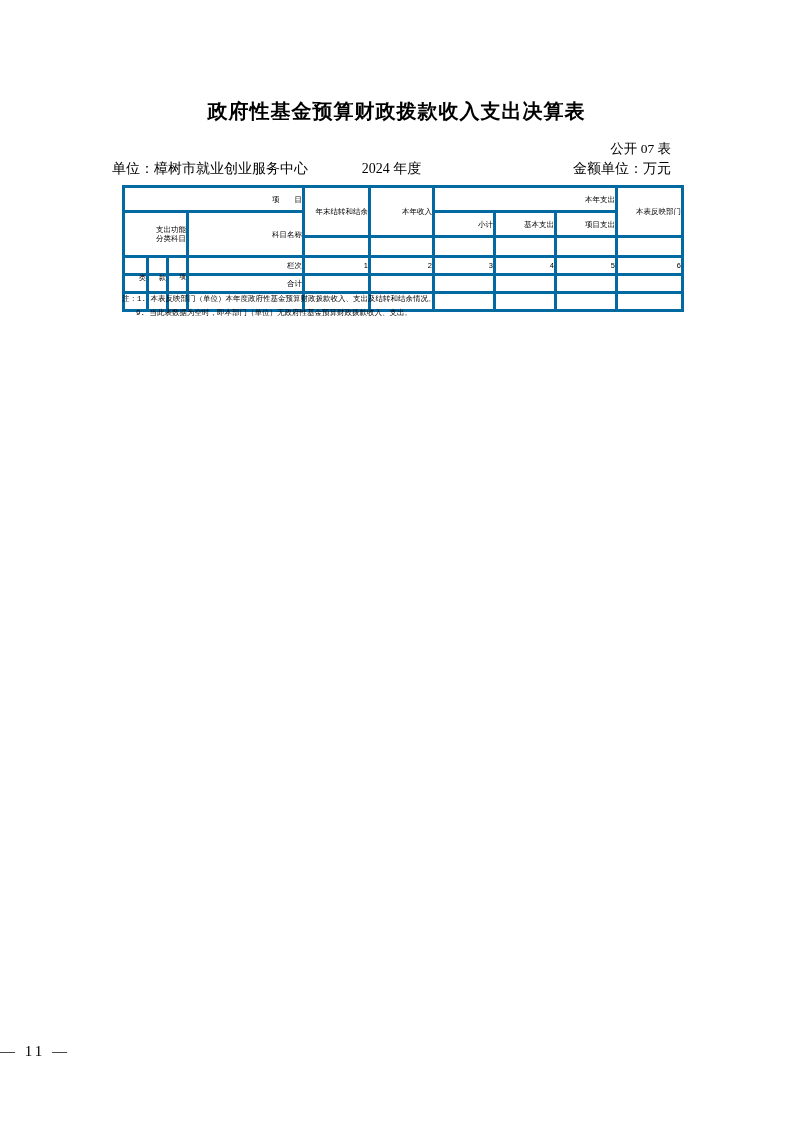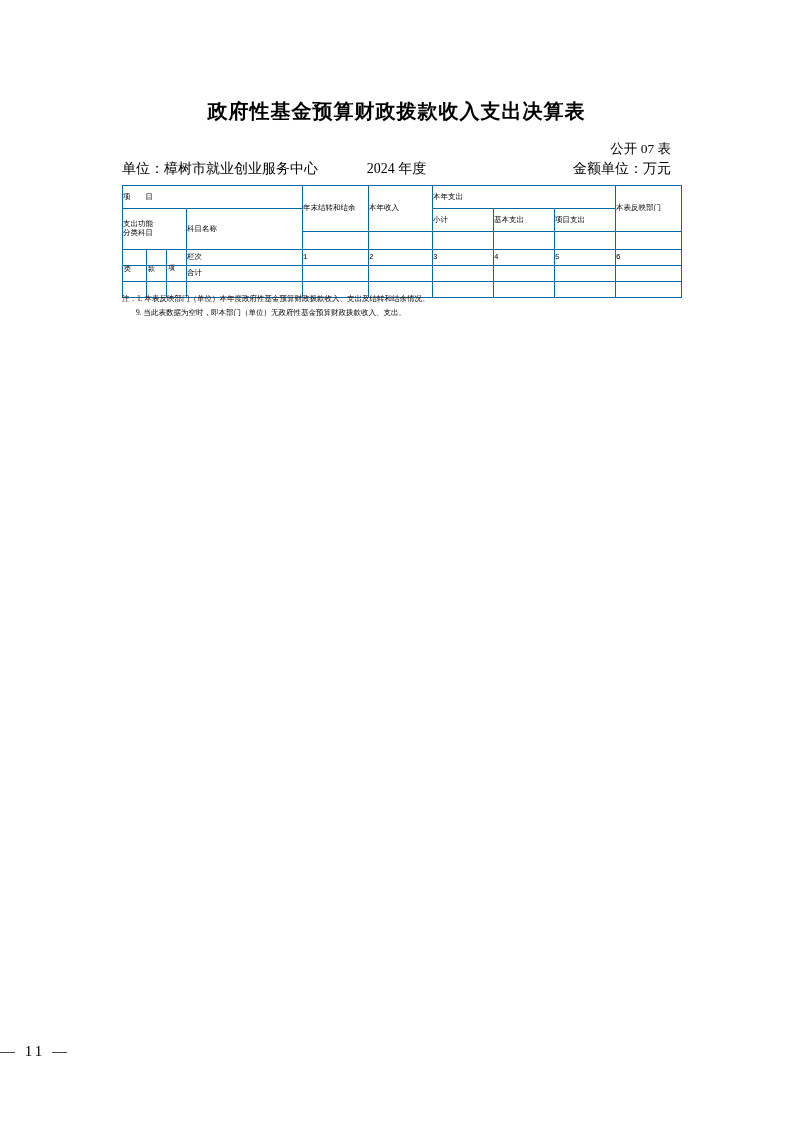--- a/index.html
+++ b/index.html
@@ -37,21 +37,21 @@
   .form-code {
     position: absolute;
     top: 140px;
     right: 122px;
     font-size: 13.5px;
     font-family: "Liberation Serif", serif;
   }
   .meta-row {
     position: absolute;
     top: 160px;
-    left: 122px;
+    left: 112px;
     right: 122px;
     height: 20px;
     font-size: 14px;
   }
   .meta-left {
     position: absolute;
     left: 0;
     top: 0;
     white-space: nowrap;
   }
@@ -73,25 +73,25 @@
   }
   table.fin {
     position: absolute;
     top: 185px;
     left: 122px;
     width: 549px;
     border-collapse: collapse;
     table-layout: fixed;
   }
   table.fin td {
-    border: 1px solid #0369a1;
-    text-align: left;
+    border: 3px solid #0369a1;
+    text-align: right;
     vertical-align: middle;
     font-size: 7.5px;
-    font-family: Liberation Mono, monospace;
+    font-family: Liberation Sans, sans-serif;
     padding: 0;
     line-height: 1.2;
   }
   .h-tall { height: 22px; }
   .h-mid { height: 17px; }
   .h-row { height: 15px; }
   .cell-pad { padding: 1px 2px; }
   .vertical {
     writing-mode: vertical-rl;
     text-orientation: upright;
@@ -100,21 +100,21 @@
     line-height: 1;
     display: inline-block;
   }
   .notes {
     position: absolute;
     top: 292px;
     left: 122px;
     right: 122px;
     font-size: 7.5px;
     line-height: 1.9;
-    font-family: Liberation Serif, serif;
+    font-family: Liberation Mono, monospace;
   }
   .notes .n2 {
     padding-left: 14px;
   }
   .page-number {
     position: absolute;
     bottom: 62px;
     left: 0;
     right: 0;
     text-align: left;

